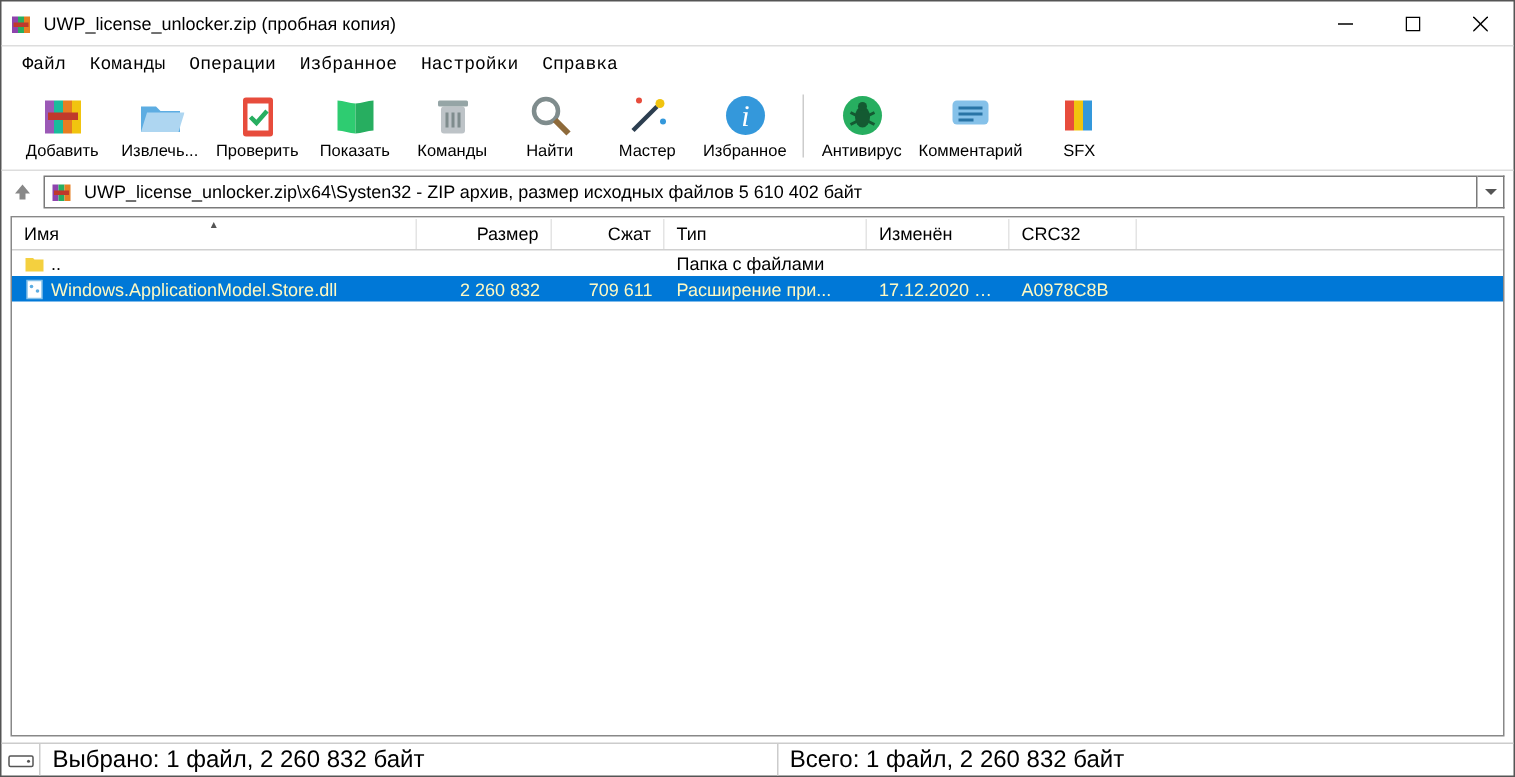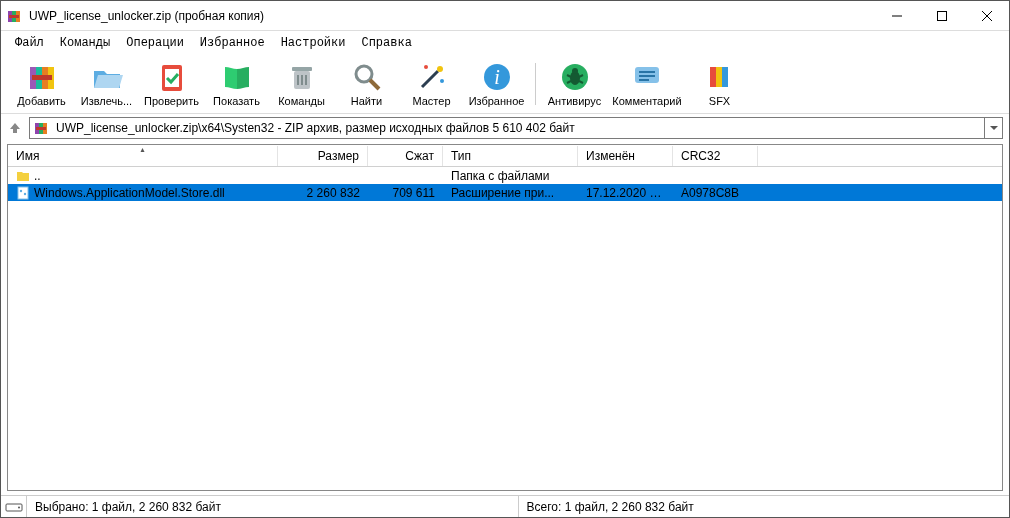--- a/index.html
+++ b/index.html
@@ -28,25 +28,25 @@
   .lv-col { padding: 3px 8px; border-right: 1px solid #e4e4e4; font-size: 12px; overflow:hidden; white-space:nowrap; position:relative; }
   .lv-col.sorted::after { content: "▴"; position:absolute; left:50%; top:-1px; transform:translateX(-50%); font-size:8px; color:#555; }
   .col-name { width: 270px; }
   .col-size { width: 90px; text-align: right; }
   .col-packed { width: 75px; text-align: right; }
   .col-type { width: 135px; }
   .col-mod { width: 95px; }
   .col-crc { width: 85px; }
   .lv-body { flex: 1; }
   .lv-row { display: flex; height: 17px; align-items: center; }
-  .lv-row.selected { background: #0078d7; color: #000000; }
+  .lv-row.selected { background: #0078d7; color: #fef9c3; }
   .lv-cell { padding: 0 8px; overflow: hidden; white-space: nowrap; text-overflow: ellipsis; }
   .lv-cell.name { display:flex; align-items:center; gap:4px; }
   .file-icon { width:14px; height:14px; flex-shrink:0; }
-  .statusbar { height: 22px; border-top: 1px solid #ccc; display: flex; align-items: center; font-size: 12px; }
+  .statusbar { height: 22px; border-top: 1px solid #ccc; display: flex; align-items: center; font-size: 16px; }
   .status-seg { padding: 0 8px; }
   .status-icon { width:26px; display:flex; justify-content:center; border-right:1px solid #ccc; height:100%; align-items:center;}
   .status-sel { flex:1; border-right:1px solid #ccc; height:100%; display:flex; align-items:center; }
   .status-total { flex:1; height:100%; display:flex; align-items:center; }
   svg { display:block; }
 </style>
 </head>
 <body>
 
 <div class="window">

